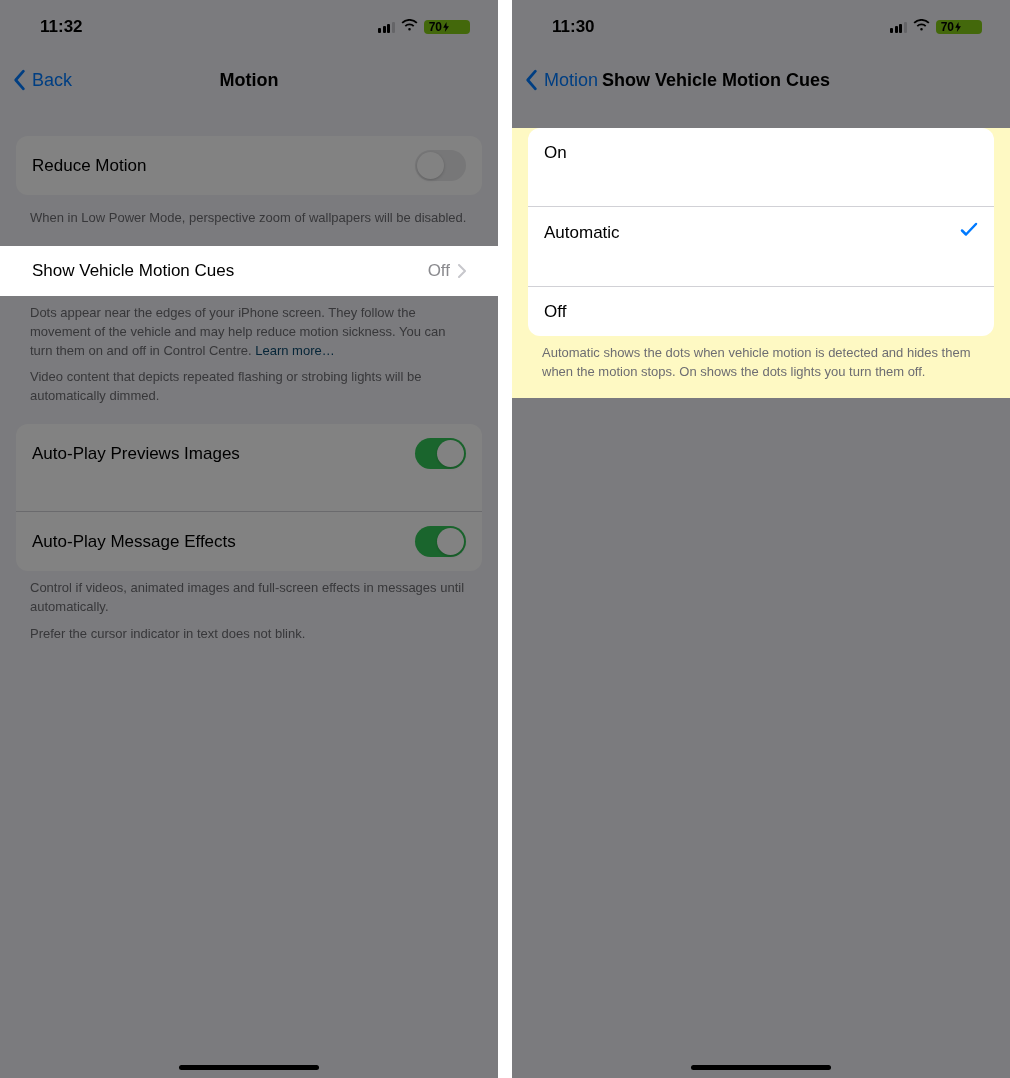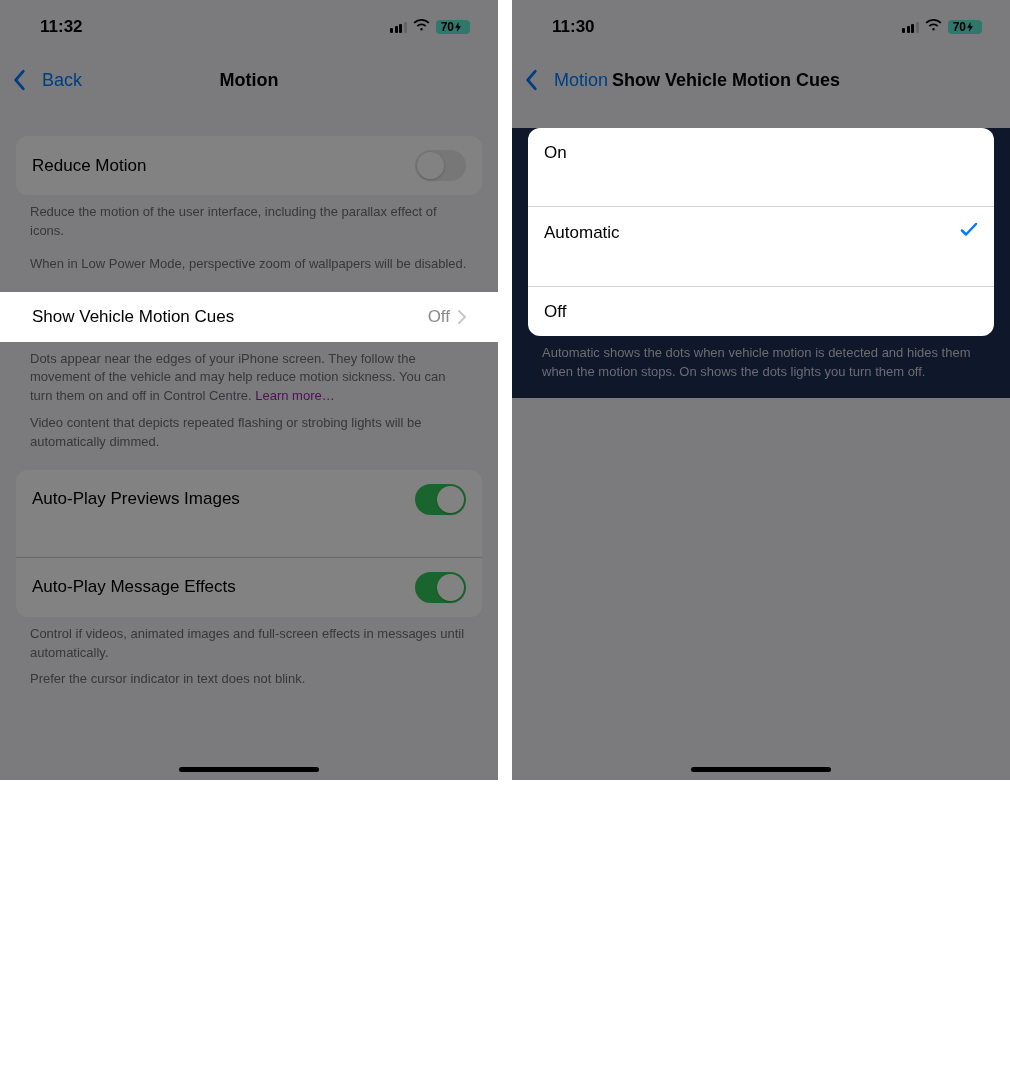--- a/index.html
+++ b/index.html
@@ -7,21 +7,21 @@
     font-family: -apple-system, BlinkMacSystemFont, "Helvetica Neue", Arial, sans-serif;
     background: #fff;
     width: 1010px;
     height: 1078px;
     display: flex;
     gap: 14px;
     position: relative;
   }
   .phone {
     width: 498px;
-    height: 780px;
+    height: 1078px;
     background: #f2f2f7;
     position: relative;
     overflow: hidden;
   }
   .dim-overlay {
     position: absolute;
     inset: 0;
     background: rgba(0,0,0,0.49);
     pointer-events: none;
     z-index: 50;
@@ -31,46 +31,46 @@
     height: 54px;
     display: flex;
     align-items: center;
     justify-content: space-between;
     padding: 0 28px 0 40px;
     font-size: 17px;
     font-weight: 600;
   }
   .status .right { display: flex; align-items: center; gap: 6px; }
   .battery-pill {
-    background: #5eead4;
+    background: #84cc16;
     color: #000;
     border-radius: 4px;
     font-size: 12px;
     font-weight: 700;
-    padding: 1px 8px 1px 5px;
+    padding: 1px 20px 1px 5px;
     display: inline-flex;
     align-items: center;
     gap: 1px;
     line-height: 1;
   }
   .battery-pill svg { width: 7px; height: 10px; }
   
   .nav {
     height: 52px;
     display: flex;
     align-items: center;
     padding: 0 12px;
     position: relative;
   }
   .nav .back {
     color: #007aff;
     font-size: 18px;
     display: flex;
     align-items: center;
-    gap: 16px;
+    gap: 6px;
   }
   .nav .back svg { width: 14px; height: 22px; }
   .nav .title {
     position: absolute;
     left: 0; right: 0;
     text-align: center;
     font-size: 18px;
     font-weight: 600;
     pointer-events: none;
   }
@@ -98,21 +98,21 @@
   .row + .row { border-top: 0.5px solid #d1d1d6; margin-top: 28px; }
   .row .label { color: #000; }
   .row .value-chevron { display: flex; align-items: center; gap: 8px; color: #8a8a8e; font-size: 17px; }
   .row .value-chevron svg { width: 8px; height: 14px; }
   .footer {
     font-size: 13px;
     color: #6d6d72;
     padding: 8px 30px 0 30px;
     line-height: 1.45;
   }
-  .footer .link { color: #a21caf; }
+  .footer .link { color: #0c4a6e; }
   
   .toggle {
     width: 51px; height: 31px;
     border-radius: 16px;
     position: relative;
     flex-shrink: 0;
   }
   .toggle.off { background: #e9e9eb; }
   .toggle.on  { background: #34c759; }
   .toggle .knob {
@@ -130,21 +130,21 @@
   .check svg { width: 18px; height: 18px; }
   
   .highlight {
     position: relative;
     z-index: 100;
     background: #fff;
   }
   .highlight-block {
     position: relative;
     z-index: 100;
-    background: #0f172a;
+    background: #fef9c3;
     padding-bottom: 16px;
   }
   
   .hl-wrap {
     margin: 0 16px;
     border-radius: 12px;
     overflow: hidden;
     background: #fff;
   }
   
@@ -208,21 +208,20 @@
   </div>
 
   <div class="group first">
     <div class="row">
       <span class="label">Reduce Motion</span>
       <span class="toggle off">
           <span class="knob"></span>
         </span>
     </div>
   </div>
-  <div class="footer">Reduce the motion of the user interface, including the parallax effect of icons.</div>
   <div class="footer" style="padding-top:14px">When in Low Power Mode, perspective zoom of wallpapers will be disabled.</div>
 
   <div style="margin-top:18px" class="highlight">
     <div class="hl-wrap">
       <div class="row">
         <span class="label">Show Vehicle Motion Cues</span>
         <span class="value-chevron">
           <span>Off</span>
           <svg viewBox="0 0 8 14">
               <path d="M1 1l6 6-6 6" stroke="#c7c7cc" stroke-width="2" fill="none" stroke-linecap="round" stroke-linejoin="round"></path>

